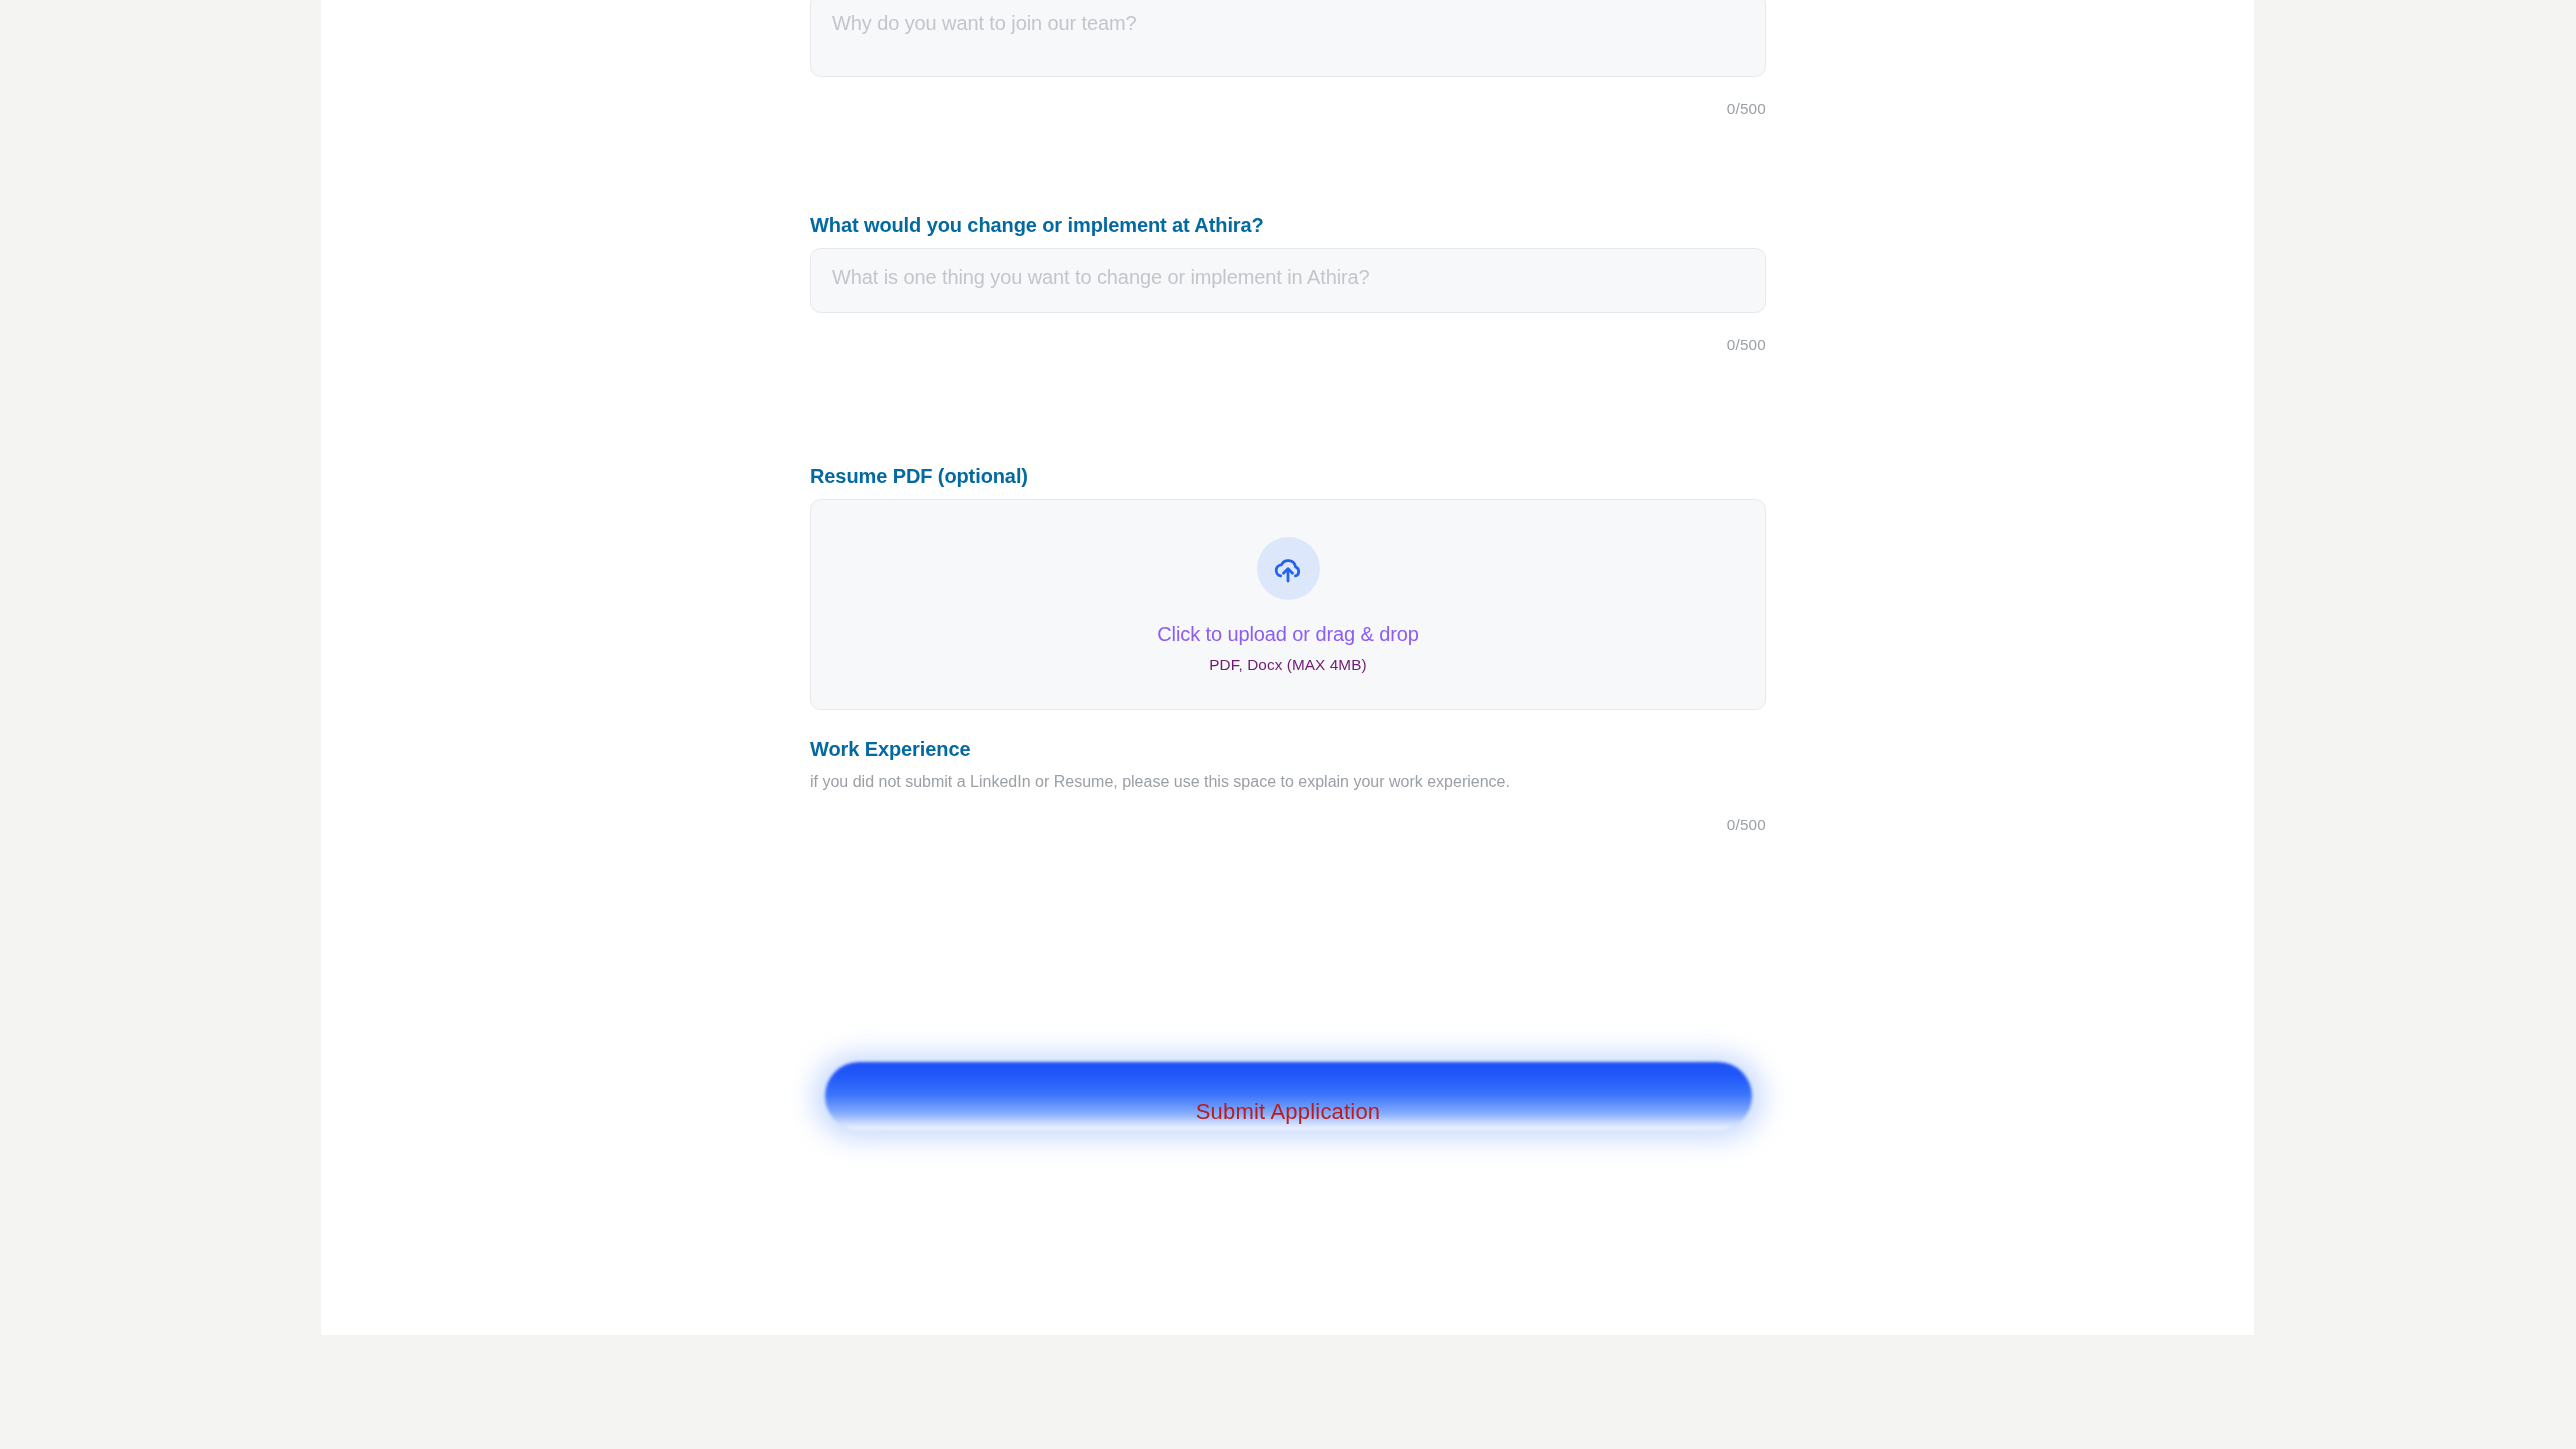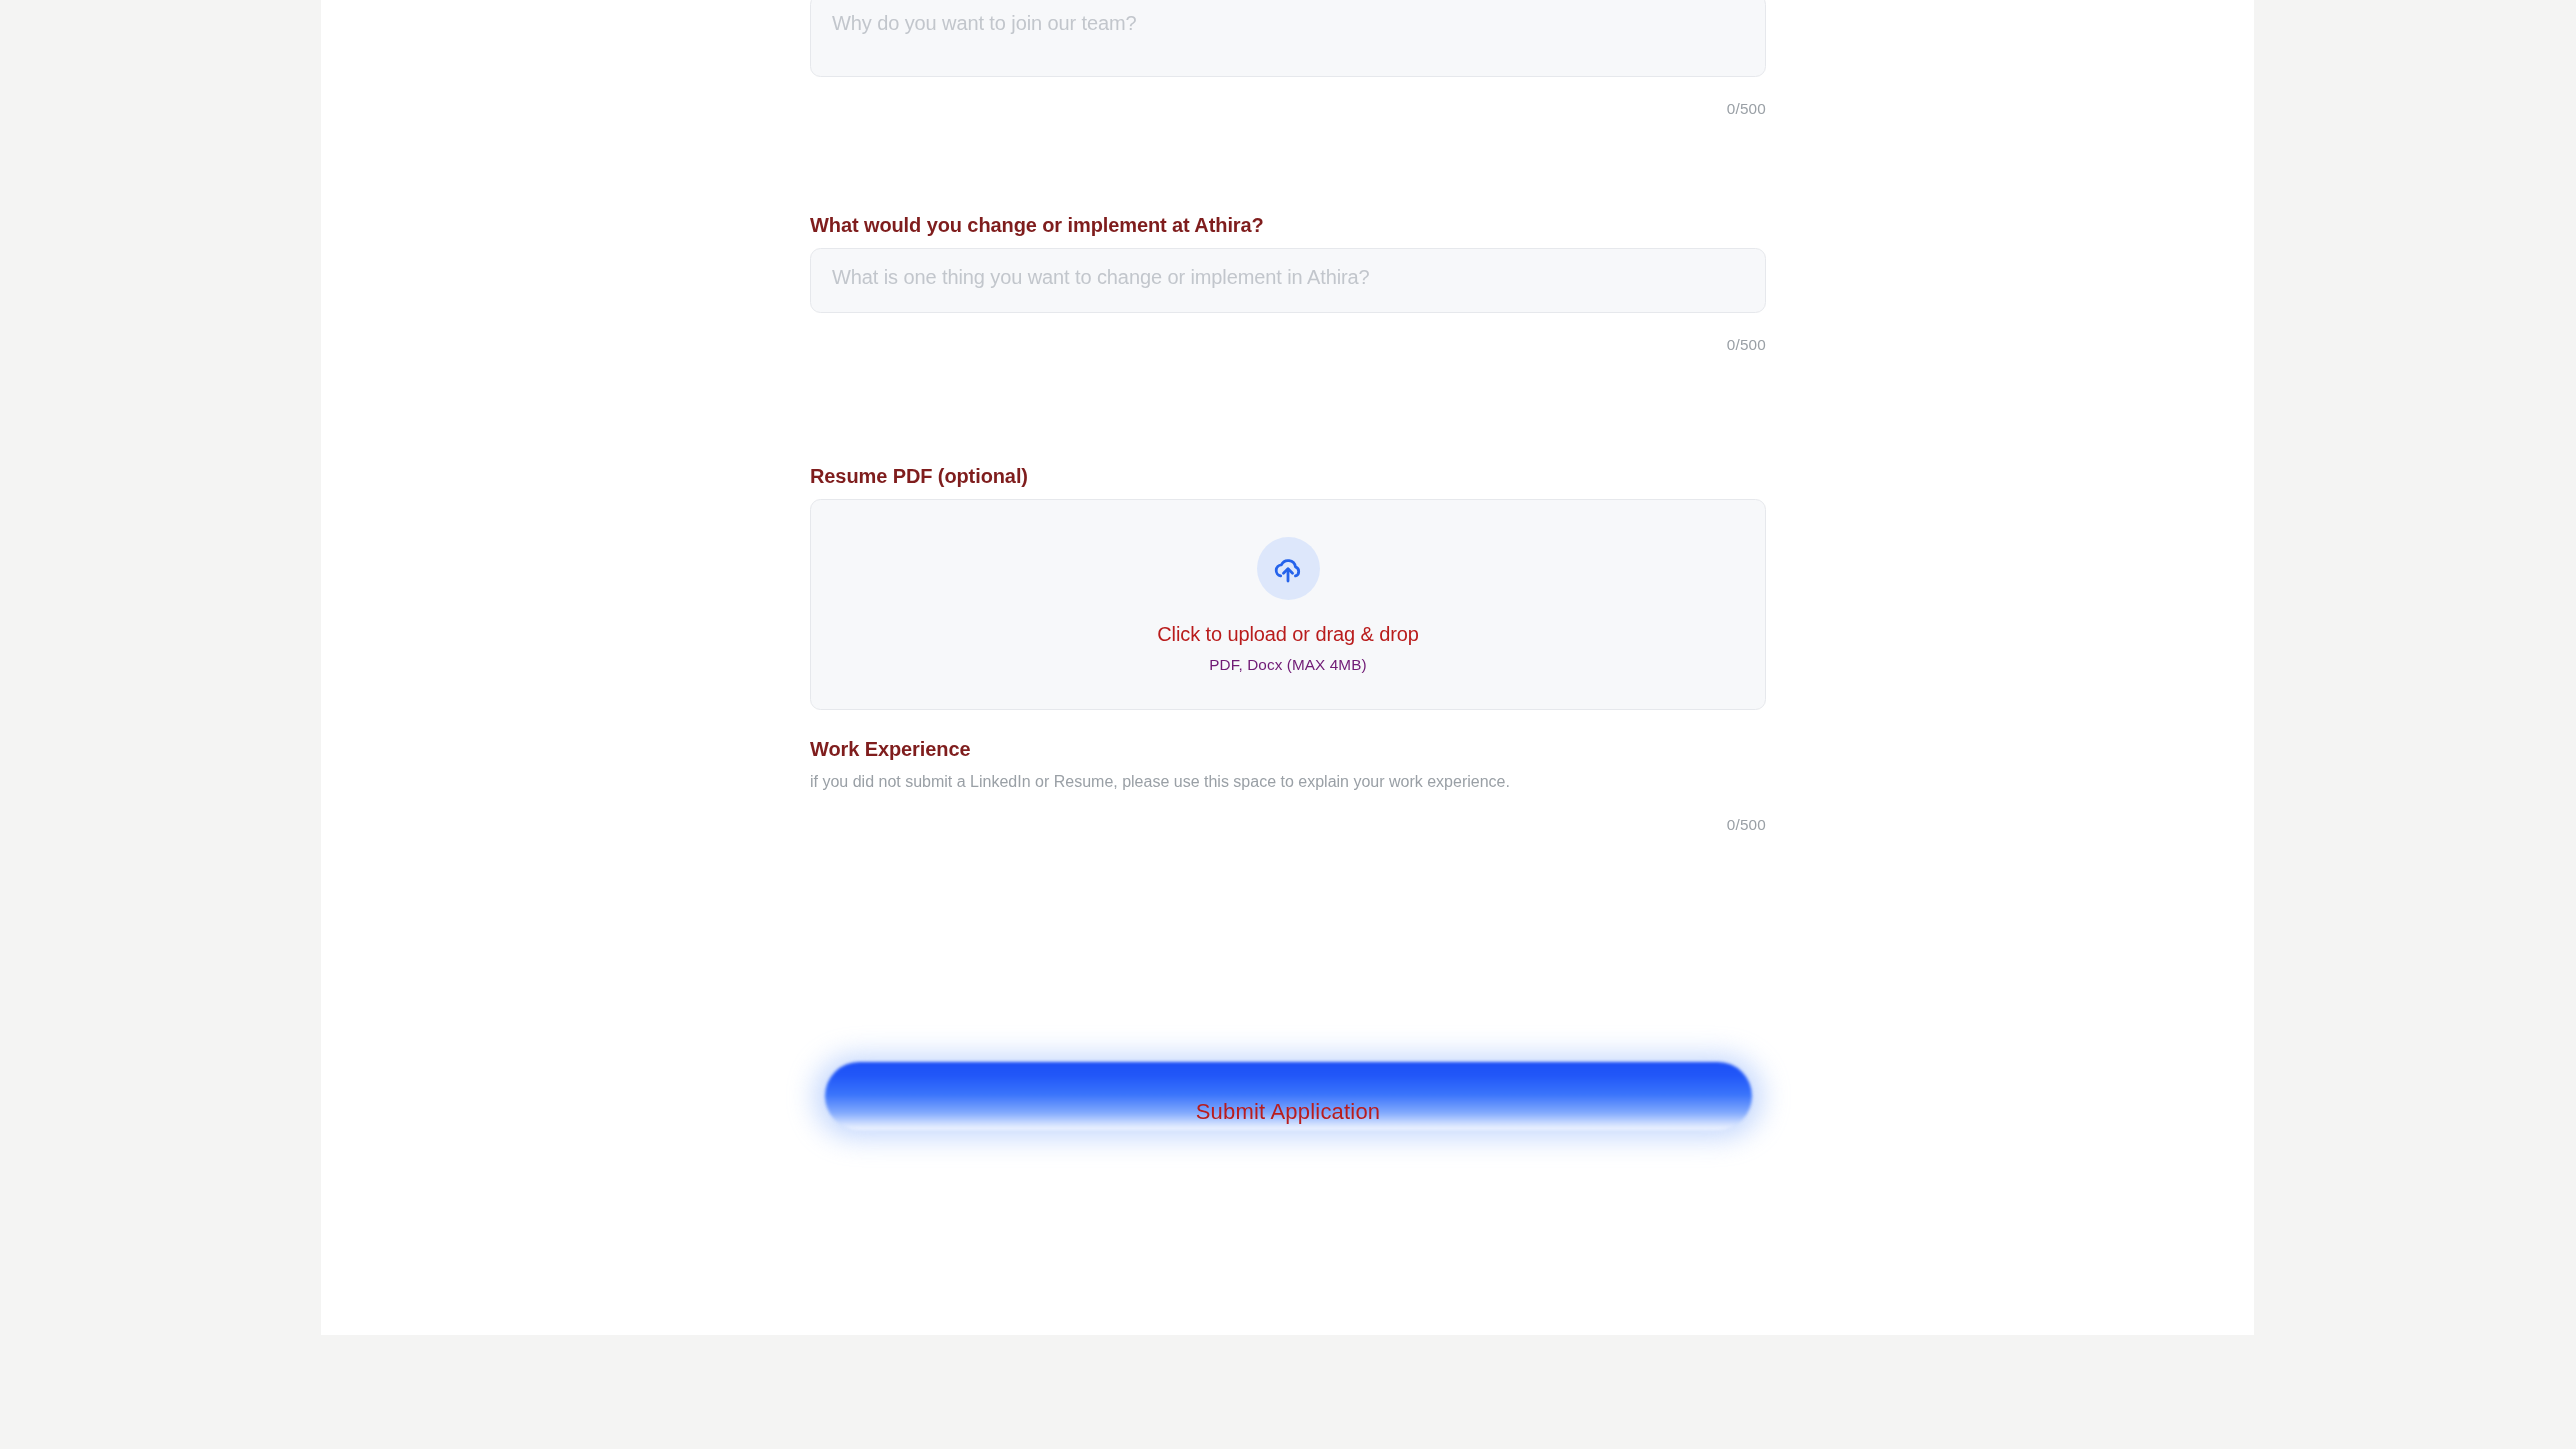--- a/index.html
+++ b/index.html
@@ -32,21 +32,21 @@
     top: 0px;
     width: 956px;
   }
 
   
   .field { position: absolute; left: 0; width: 956px; }
 
   .field-label {
     font-size: 20px;
     font-weight: 700;
-    color: #7f1d1d;
+    color: #0369a1;
     letter-spacing: -0.1px;
     line-height: 1.2;
     margin: 0 0 11.3px 0;
   }
 
   .field-help {
     font-size: 16px;
     font-weight: 400;
     color: #9aa0a6;
     line-height: 1.3;
@@ -101,21 +101,21 @@
     display: flex;
     align-items: center;
     justify-content: center;
     margin-bottom: 24px;
   }
 
   .upload-circle svg { display: block; }
 
   .dropzone-primary {
     font-size: 20px;
-    color: #b91c1c;
+    color: #8b5cf6;
     line-height: 1;
     margin-bottom: 13px;
     letter-spacing: -0.1px;
   }
 
   .dropzone-secondary {
     font-size: 15.3px;
     color: #701a75;
     line-height: 1;
     letter-spacing: 0.1px;

